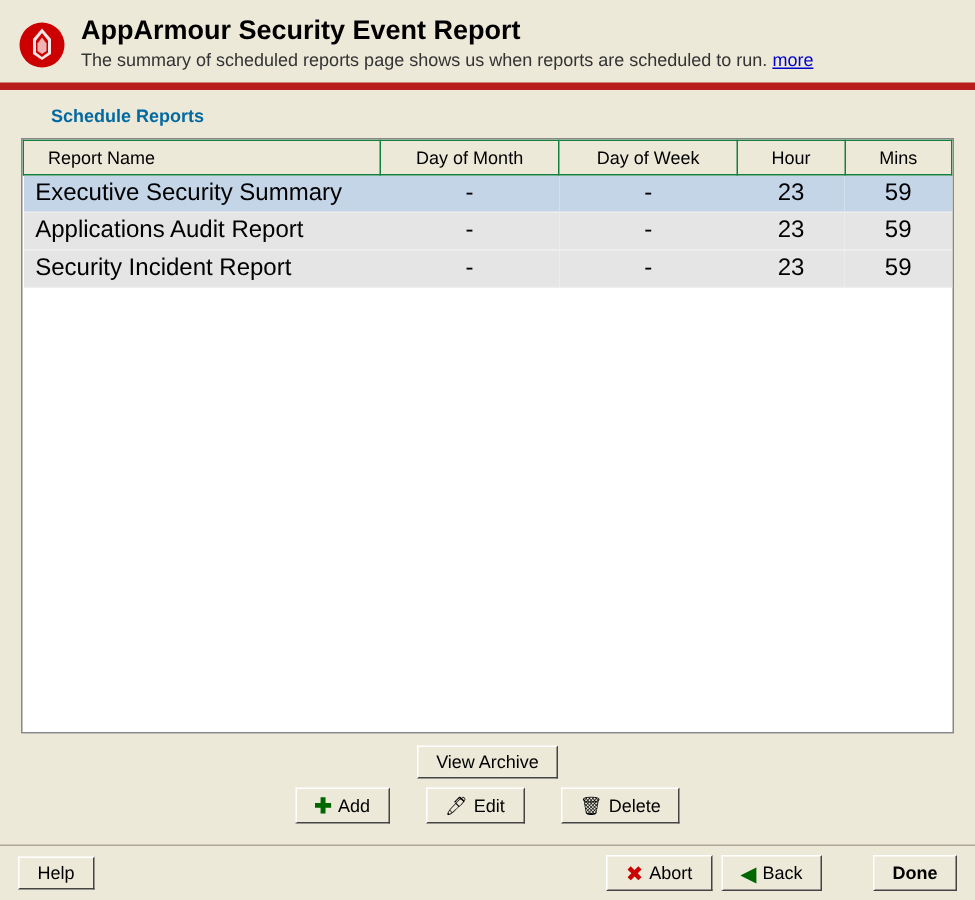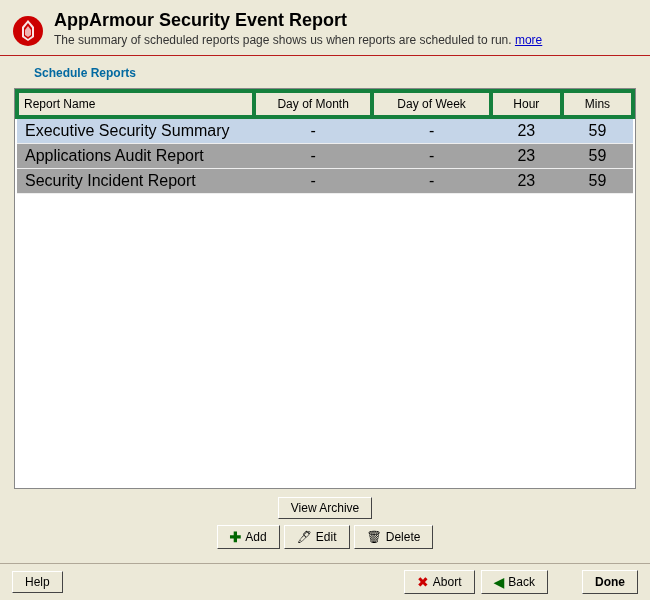--- a/index.html
+++ b/index.html
@@ -17,23 +17,23 @@
       height: 600px;
       background: #ece9d8;
       display: flex;
       flex-direction: column;
     }
 
     .header {
       background: #ece9d8;
       padding: 10px 12px 8px 12px;
       display: flex;
-      align-items: flex-end;
+      align-items: center;
       gap: 10px;
-      border-bottom: 1px solid #b91c1c;
+      border-bottom: 5px solid #b91c1c;
     }
 
     .header-logo {
       width: 32px;
       height: 32px;
       flex-shrink: 0;
       margin-top: 2px;
     }
 
     .header-text {
@@ -82,30 +82,30 @@
     table {
       width: 100%;
       border-collapse: collapse;
     }
 
     thead tr {
       background: #ece9d8;
     }
 
     thead th {
-      border: 4px solid #15803d;
-      padding: 4px 5px;
+      border: 1px solid #15803d;
+      padding: 4px 16px;
       text-align: left;
       font-weight: normal;
       font-size: 12px;
       color: #000;
     }
 
     tbody tr {
-      background: #a3a3a3;
+      background: #e5e5e5;
     }
 
     tbody tr.selected {
       background: #c5d5e8;
     }
 
     tbody td {
       border-bottom: 1px solid #eee;
       padding: 3px 8px;
       font-size: 16px;
@@ -121,21 +121,21 @@
     .button-area {
       padding: 8px 0 4px 0;
       display: flex;
       flex-direction: column;
       align-items: center;
       gap: 6px;
     }
 
     .button-row {
       display: flex;
-      gap: 4px;
+      gap: 24px;
       justify-content: center;
     }
 
     button {
       padding: 3px 12px;
       font-size: 12px;
       background: #ece9d8;
       border: 1px solid #888;
       border-top-color: #fff;
       border-left-color: #fff;

